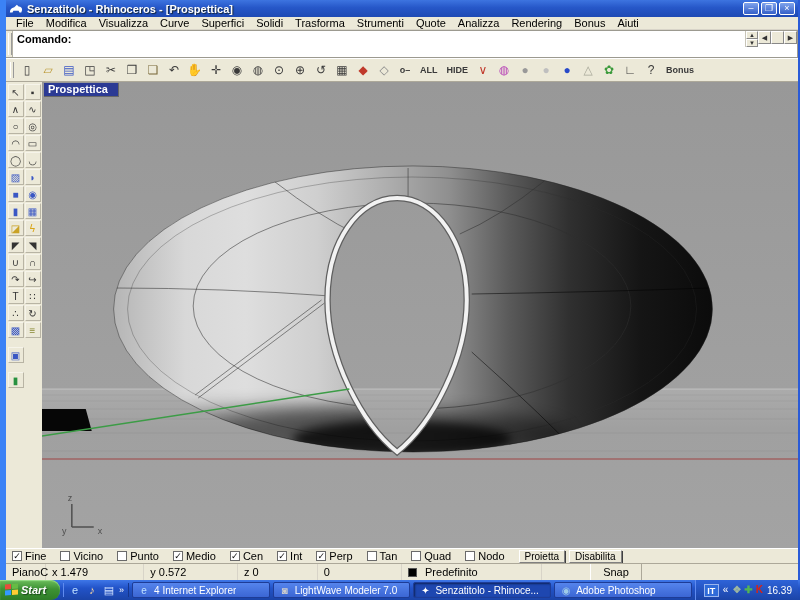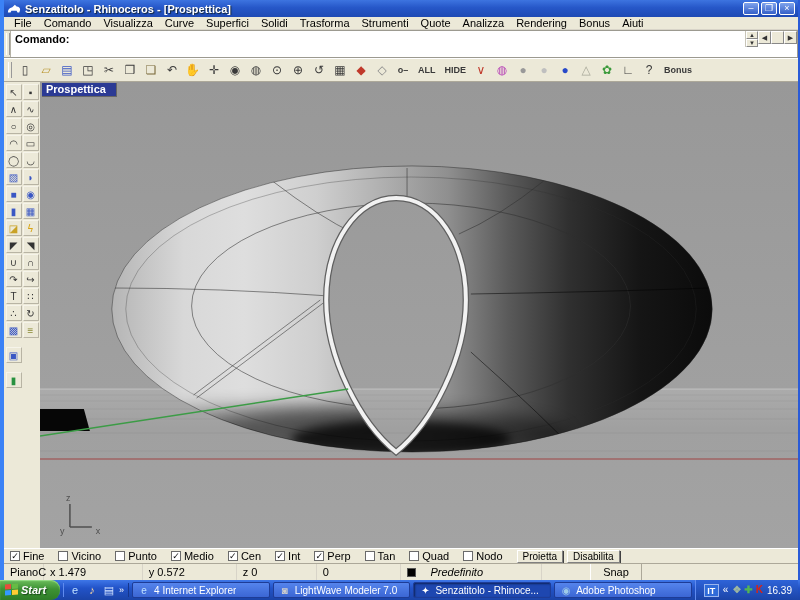--- a/index.html
+++ b/index.html
@@ -1,18 +1,18 @@
 <!DOCTYPE html>
 <html><head>
 <meta charset="utf-8">
 <style>
   html,body{margin:0;padding:0;background:#000;}
   *{box-sizing:border-box;font-family:"Liberation Sans",sans-serif;}
   .screen{position:relative;width:800px;height:600px;overflow:hidden;background:#ECE9D8;}
-  .app{position:absolute;top:0;left:0;width:800px;height:580px;display:flex;flex-direction:column;border-left:4px solid #3b82f6;border-right:2px solid #2A5BD7;}
+  .app{position:absolute;top:0;left:0;width:800px;height:580px;display:flex;flex-direction:column;border-left:6px solid #3b82f6;border-right:2px solid #2A5BD7;}
 
   
   .titlebar{height:17px;background:linear-gradient(#3D74E0,#2657C8 45%,#1E4AB4);display:flex;align-items:center;padding:0 3px;flex:0 0 auto;}
   .titlebar .ticon{width:14px;height:12px;margin-right:4px;display:flex;}
   .titlebar .ttext{color:#fff;font-size:11px;font-weight:bold;flex:1;white-space:nowrap;overflow:hidden;text-shadow:1px 1px 1px #123;}
   .winbtns{display:flex;gap:2px;}
   .winbtn{width:16px;height:13px;font-size:9px;line-height:11px;text-align:center;color:#fff;background:linear-gradient(#7FA3EC,#3560C8);border:1px solid #fff;border-radius:2px;cursor:default;}
 
   
   .menubar{height:13px;display:flex;align-items:center;padding:0 4px;gap:0;background:#ECE9D8;border-bottom:1px solid #D8D4C8;flex:0 0 auto;}
@@ -54,21 +54,21 @@
   .osnaprow{height:15px;background:#ECE9D8;border-top:1px solid #fff;display:flex;align-items:center;padding:0 6px;gap:0;flex:0 0 auto;}
   .osnapitem{display:flex;align-items:center;gap:3px;margin-right:14px;}
   .cb{width:10px;height:10px;background:#fff;border:1px solid #6a6a6a;font-size:9px;line-height:9px;text-align:center;color:#111;}
   .cb.checked::after{content:"✓";}
   .oslabel{font-size:11px;color:#000;white-space:nowrap;}
   .osbtn{font-size:10px;padding:0 5px;height:13px;line-height:12px;background:#ECE9D8;border:1px solid #fff;border-right-color:#808080;border-bottom-color:#808080;box-shadow:1px 1px 0 #404040;margin-right:4px;white-space:nowrap;}
 
   
   .statusbar{height:17px;background:#ECE9D8;border-top:1px solid #ACA899;display:flex;align-items:stretch;font-size:11px;flex:0 0 auto;}
   .scell{display:flex;align-items:center;padding:0 6px;border-right:1px solid #D8D4C8;white-space:nowrap;color:#000;}
-  .layerchip{display:flex;align-items:center;gap:14px;width:150px;font-style:italic;}
+  .layerchip{display:flex;align-items:center;gap:8px;width:150px;}
   .swatch{width:9px;height:9px;border:1px solid #555;}
   .toggle{width:52px;justify-content:center;border-left:1px solid #fff;border-right:1px solid #ACA899;}
   .toggle.active{font-weight:bold;margin-top:42px;}
   .sfill{flex:1;}
 
   
   .taskbar{position:absolute;left:0;right:0;bottom:0;height:20px;background:linear-gradient(#3E77E8,#2253C8 40%,#1B44A8);display:flex;align-items:center;gap:3px;padding-right:2px;}
   .startbtn{height:20px;display:flex;align-items:center;gap:3px;padding:0 14px 0 5px;background:linear-gradient(#6CBE5C,#3D9234 45%,#2E7D27);border-radius:0 9px 9px 0;color:#fff;font-weight:bold;font-size:11px;font-style:italic;text-shadow:1px 1px 1px #1a4a1a;box-shadow:inset 0 1px 1px #9adf8a;}
   .flag{width:13px;height:12px;display:grid;grid-template-columns:6px 6px;grid-template-rows:5px 5px;gap:1px;transform:skewY(-4deg);}
   .flag i{display:block;}
@@ -102,21 +102,21 @@
 
       <span class="winbtn">–</span>
           <span class="winbtn">❐</span>
           <span class="winbtn">×</span>
         </span>
     </div>
 
     <div class="menubar">
 
     <span class="menuitem">File</span>
-        <span class="menuitem">Comando</span>
+        <span class="menuitem">Modifica</span>
         <span class="menuitem">Visualizza</span>
         <span class="menuitem">Curve</span>
         <span class="menuitem">Superfici</span>
         <span class="menuitem">Solidi</span>
         <span class="menuitem">Trasforma</span>
         <span class="menuitem">Strumenti</span>
         <span class="menuitem">Quote</span>
         <span class="menuitem">Analizza</span>
         <span class="menuitem">Rendering</span>
         <span class="menuitem">Bonus</span>

